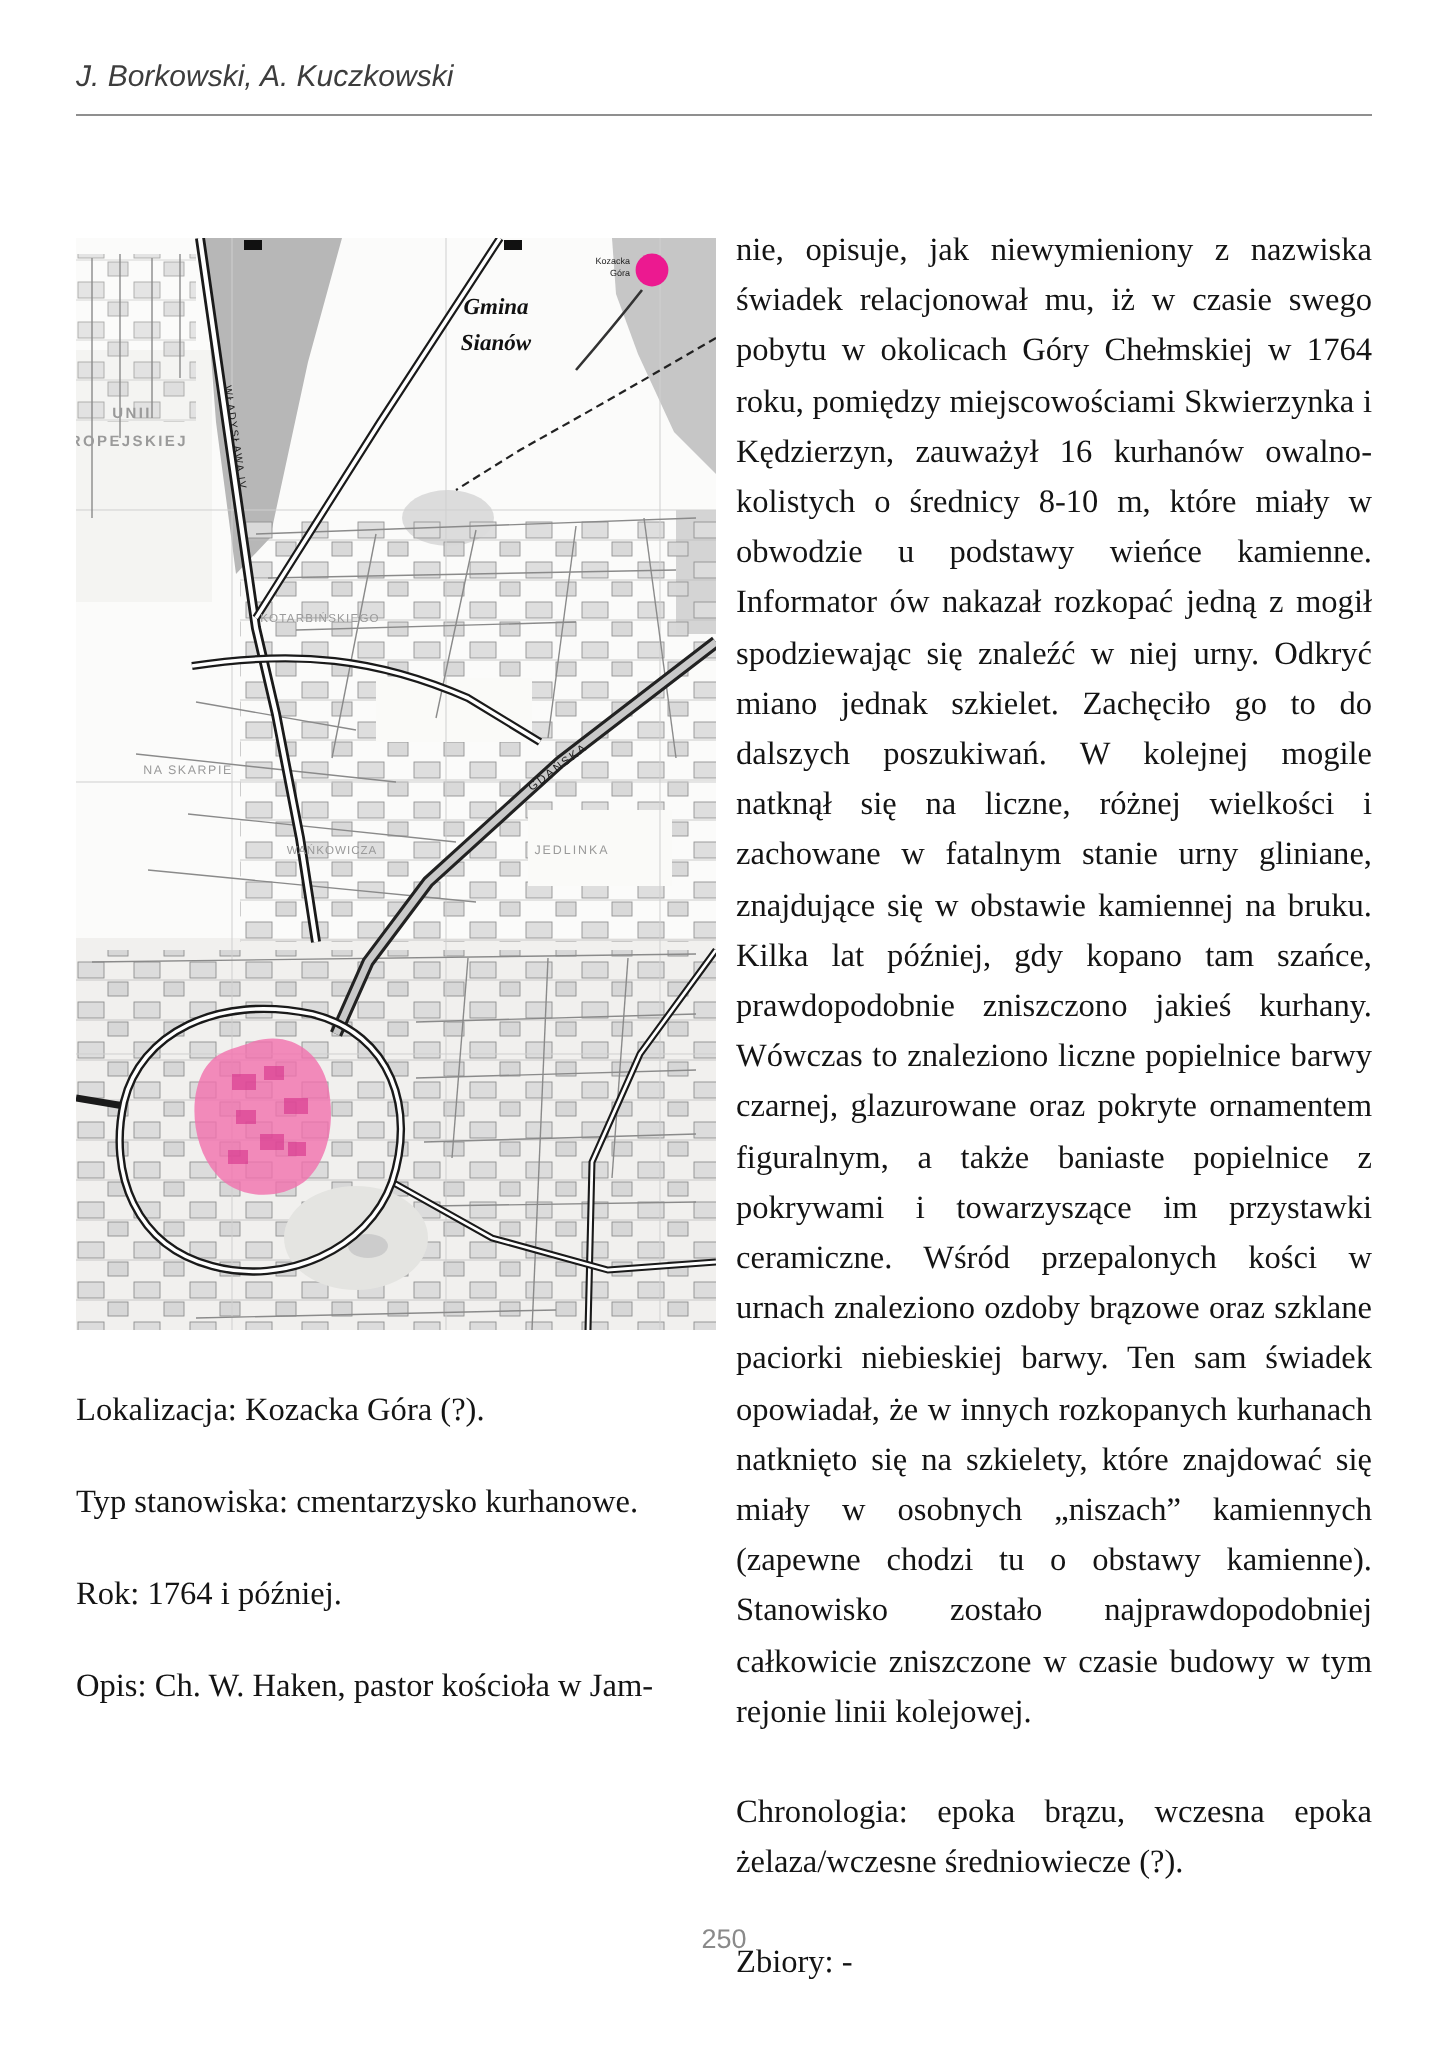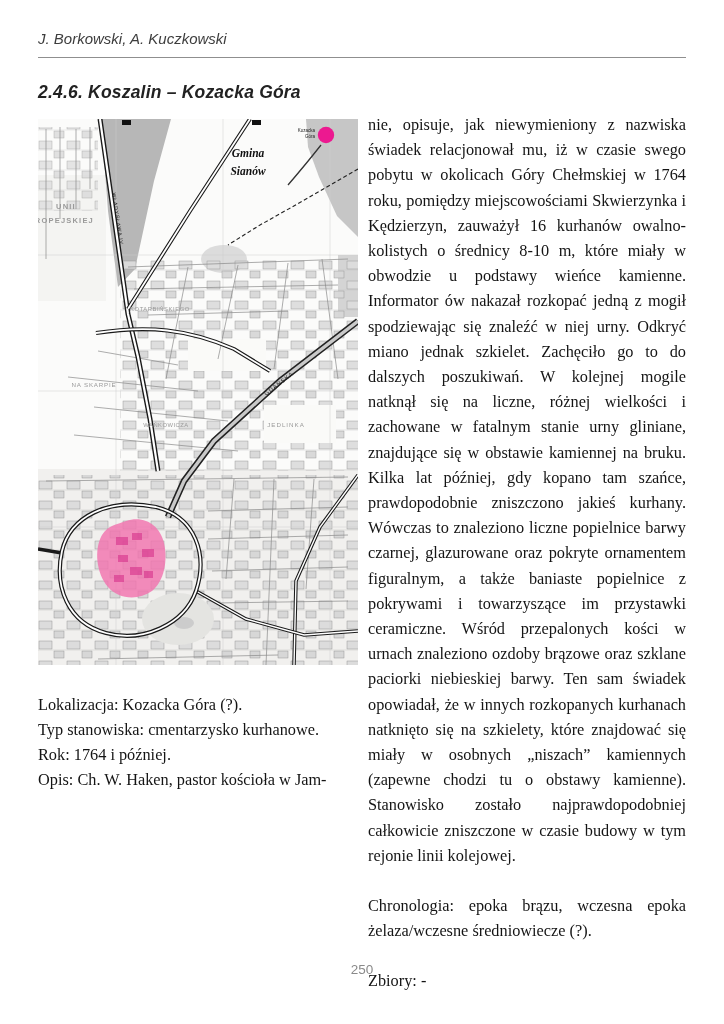--- a/index.html
+++ b/index.html
@@ -10,39 +10,38 @@
   .head-rule{position:absolute;left:38px;top:57px;width:648px;height:0;border-top:1.4px solid #8f8f8f;}
   .section-title{position:absolute;left:38px;top:82px;width:648px;
         font-family:"Liberation Sans",sans-serif;font-style:italic;font-weight:bold;
         font-size:17.5px;color:#222222;letter-spacing:.2px;}
   .col-left{position:absolute;left:38px;top:119px;width:320px;}
   .col-right{position:absolute;left:368px;top:112px;width:318px;}
   .map-wrap{width:320px;height:546px;background:#22c55e;}
   .map-wrap svg{display:block;}
   .caption{margin-top:9px;font-style:italic;font-size:12.8px;line-height:17.5px;
         text-align:justify;color:#1c1c1c;}
-  .field{font-size:16.3px;line-height:25px;text-align:justify;}
+  .field{margin-top:21px;font-size:16.3px;line-height:25px;text-align:justify;}
   .field .lbl{font-weight:normal;}
   .body-text{margin:0;font-size:16.3px;line-height:25.2px;text-align:justify;}
   .col-right .field{margin-top:25px;}
   .page-number{position:absolute;left:0;top:962px;width:724px;text-align:center;
         font-family:"Liberation Sans",sans-serif;font-size:13.5px;color:#8a8a8a;}
   .maplabel{font-family:"Liberation Sans",sans-serif;fill:#9a9a9a;}
   .maplabel-dark{font-family:"Liberation Sans",sans-serif;fill:#1c1c1c;}
   .gmina{font-family:"Liberation Serif",serif;font-style:italic;font-weight:bold;
         font-size:11.5px;fill:#111111;}
 </style>
 </head>
 <body>
 
 <div class="page">
 
   <div class="running-head">J. Borkowski, A. Kuczkowski</div>
   <div class="head-rule"></div>
-  <div class="section-title">2.4.6. Koszalin – Kozacka Góra</div>
 
   <div class="col-left">
     <div class="map-wrap">
       <svg width="320" height="546" viewBox="0 0 320 546">
         <rect width="320" height="546" fill="#fbfbfa"></rect>
 
         <defs>
           <pattern id="blockpat" width="28" height="20" patternUnits="userSpaceOnUse">
             <rect x="1" y="2" width="13" height="8" fill="#dcdcdc" stroke="#8e8e8e" stroke-width="0.45"></rect>
             <rect x="16" y="12" width="10" height="7" fill="#d7d7d7" stroke="#8e8e8e" stroke-width="0.45"></rect>

